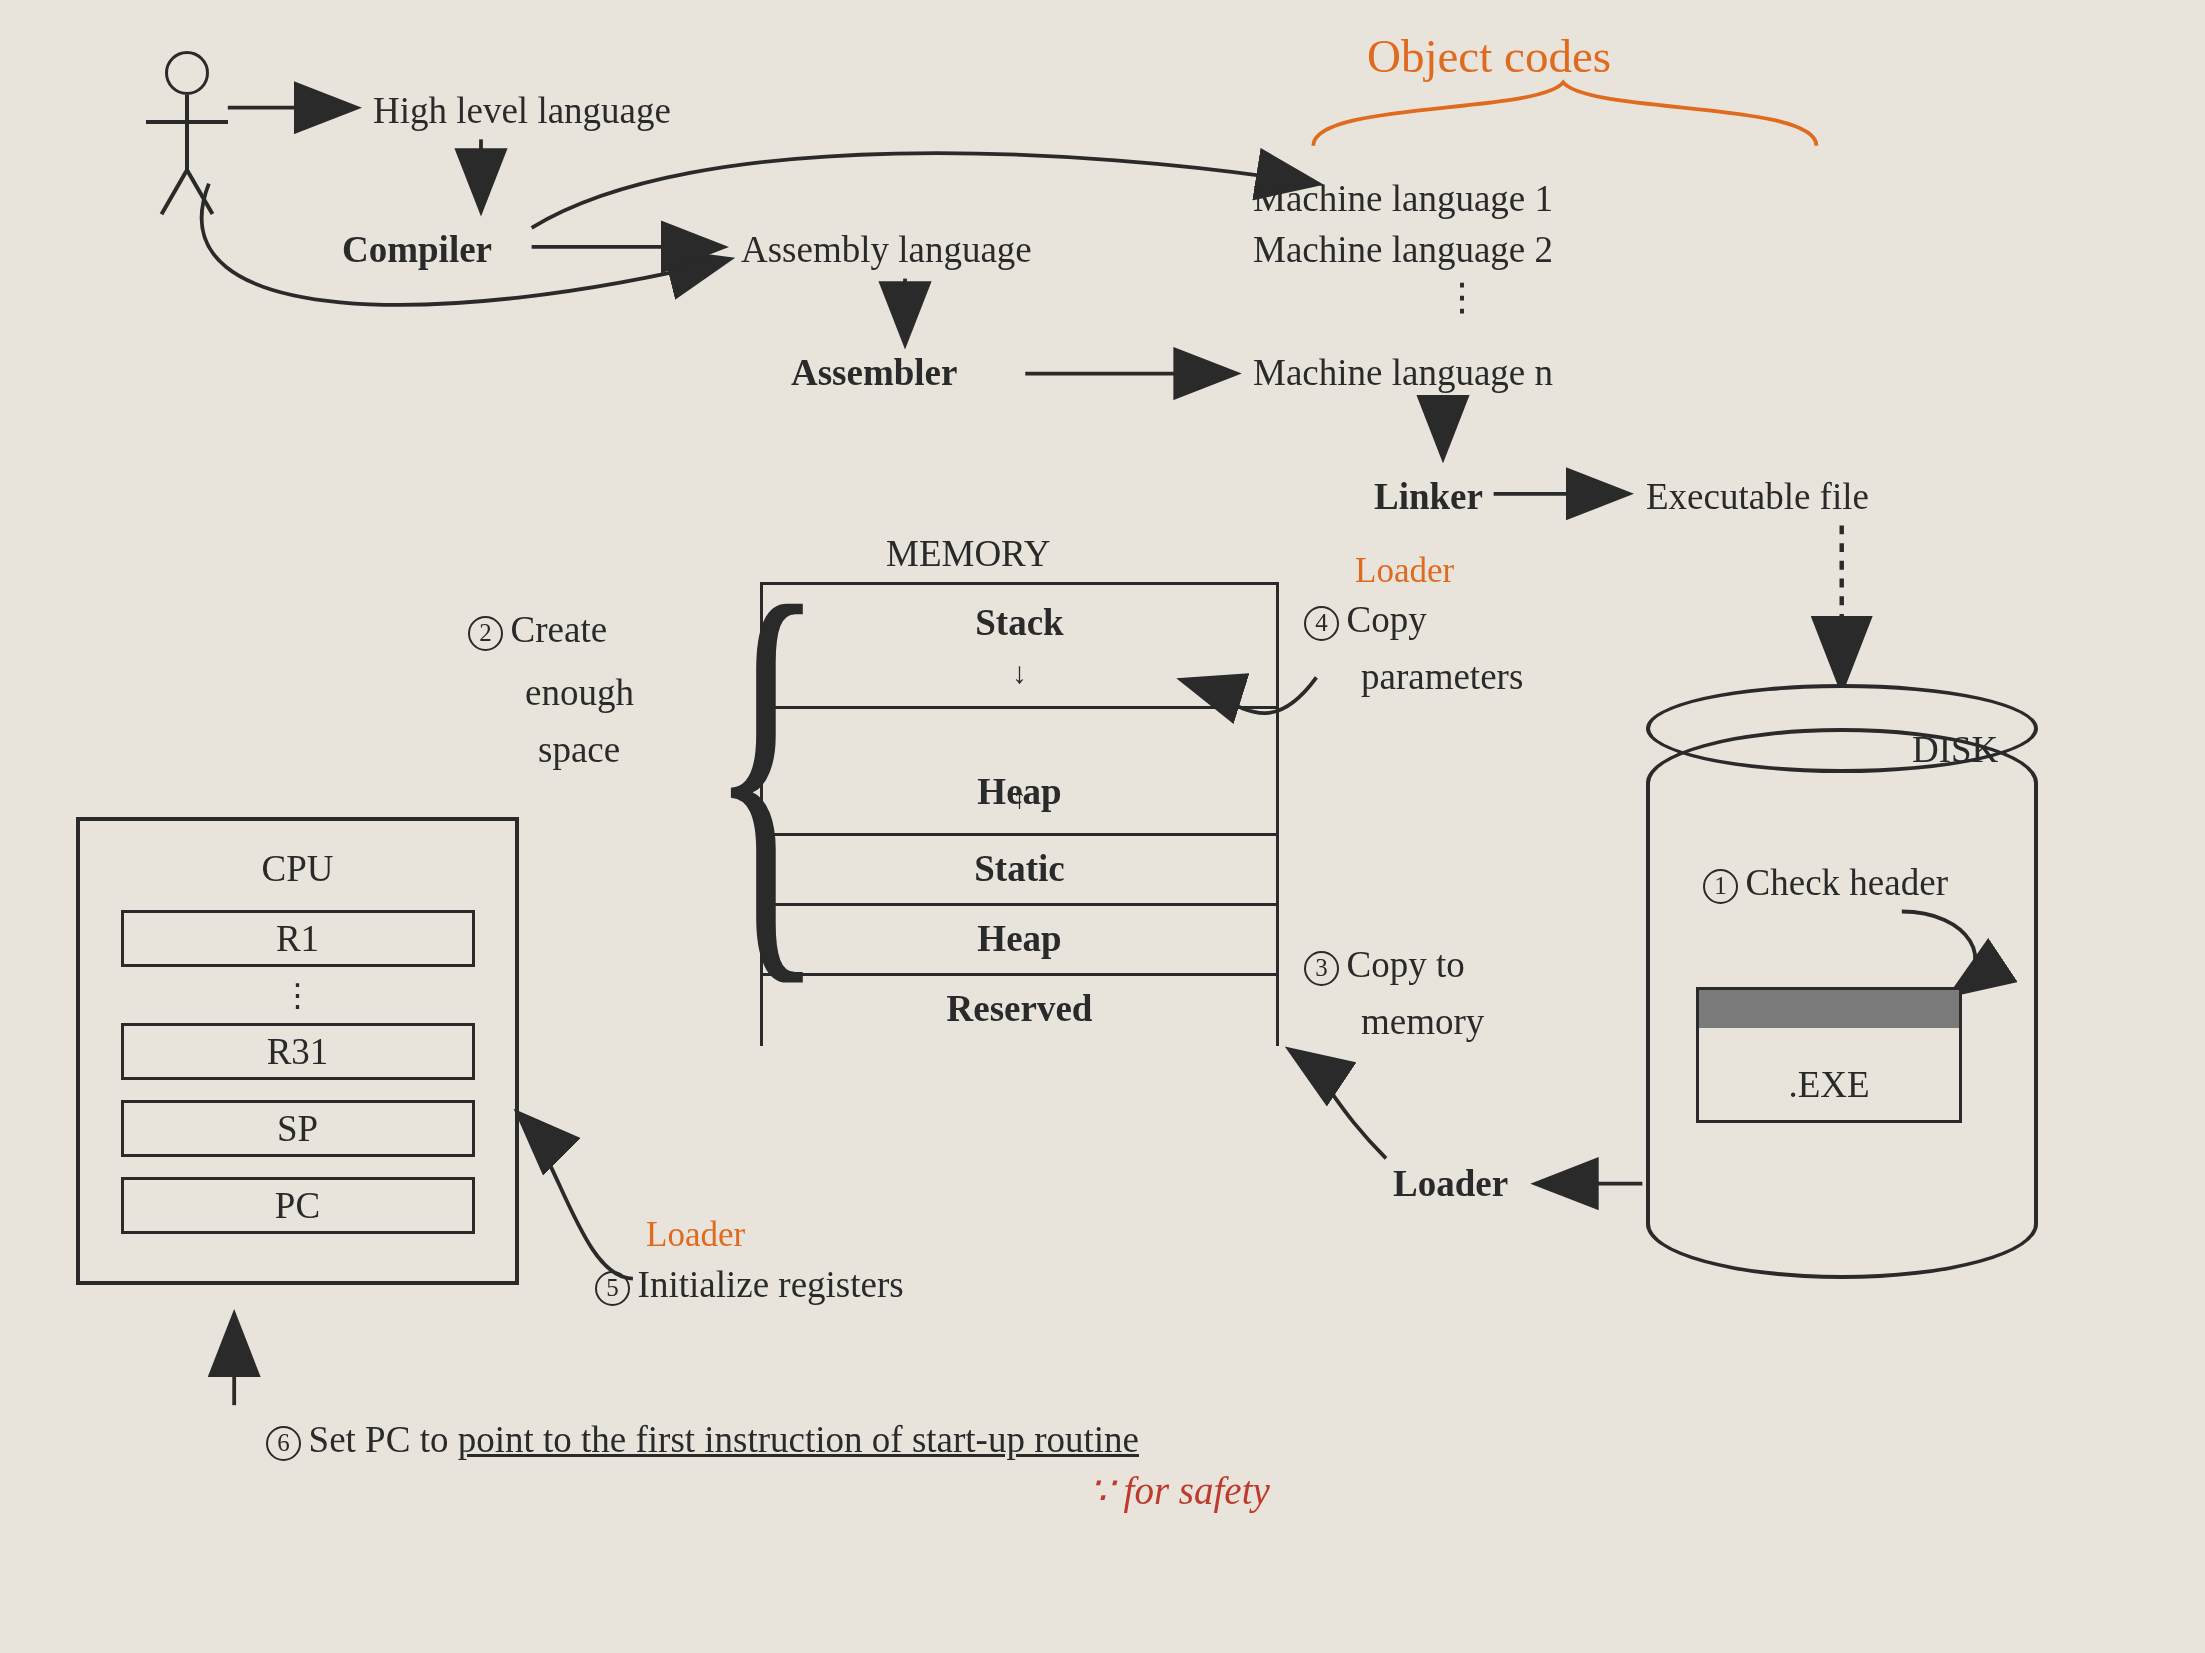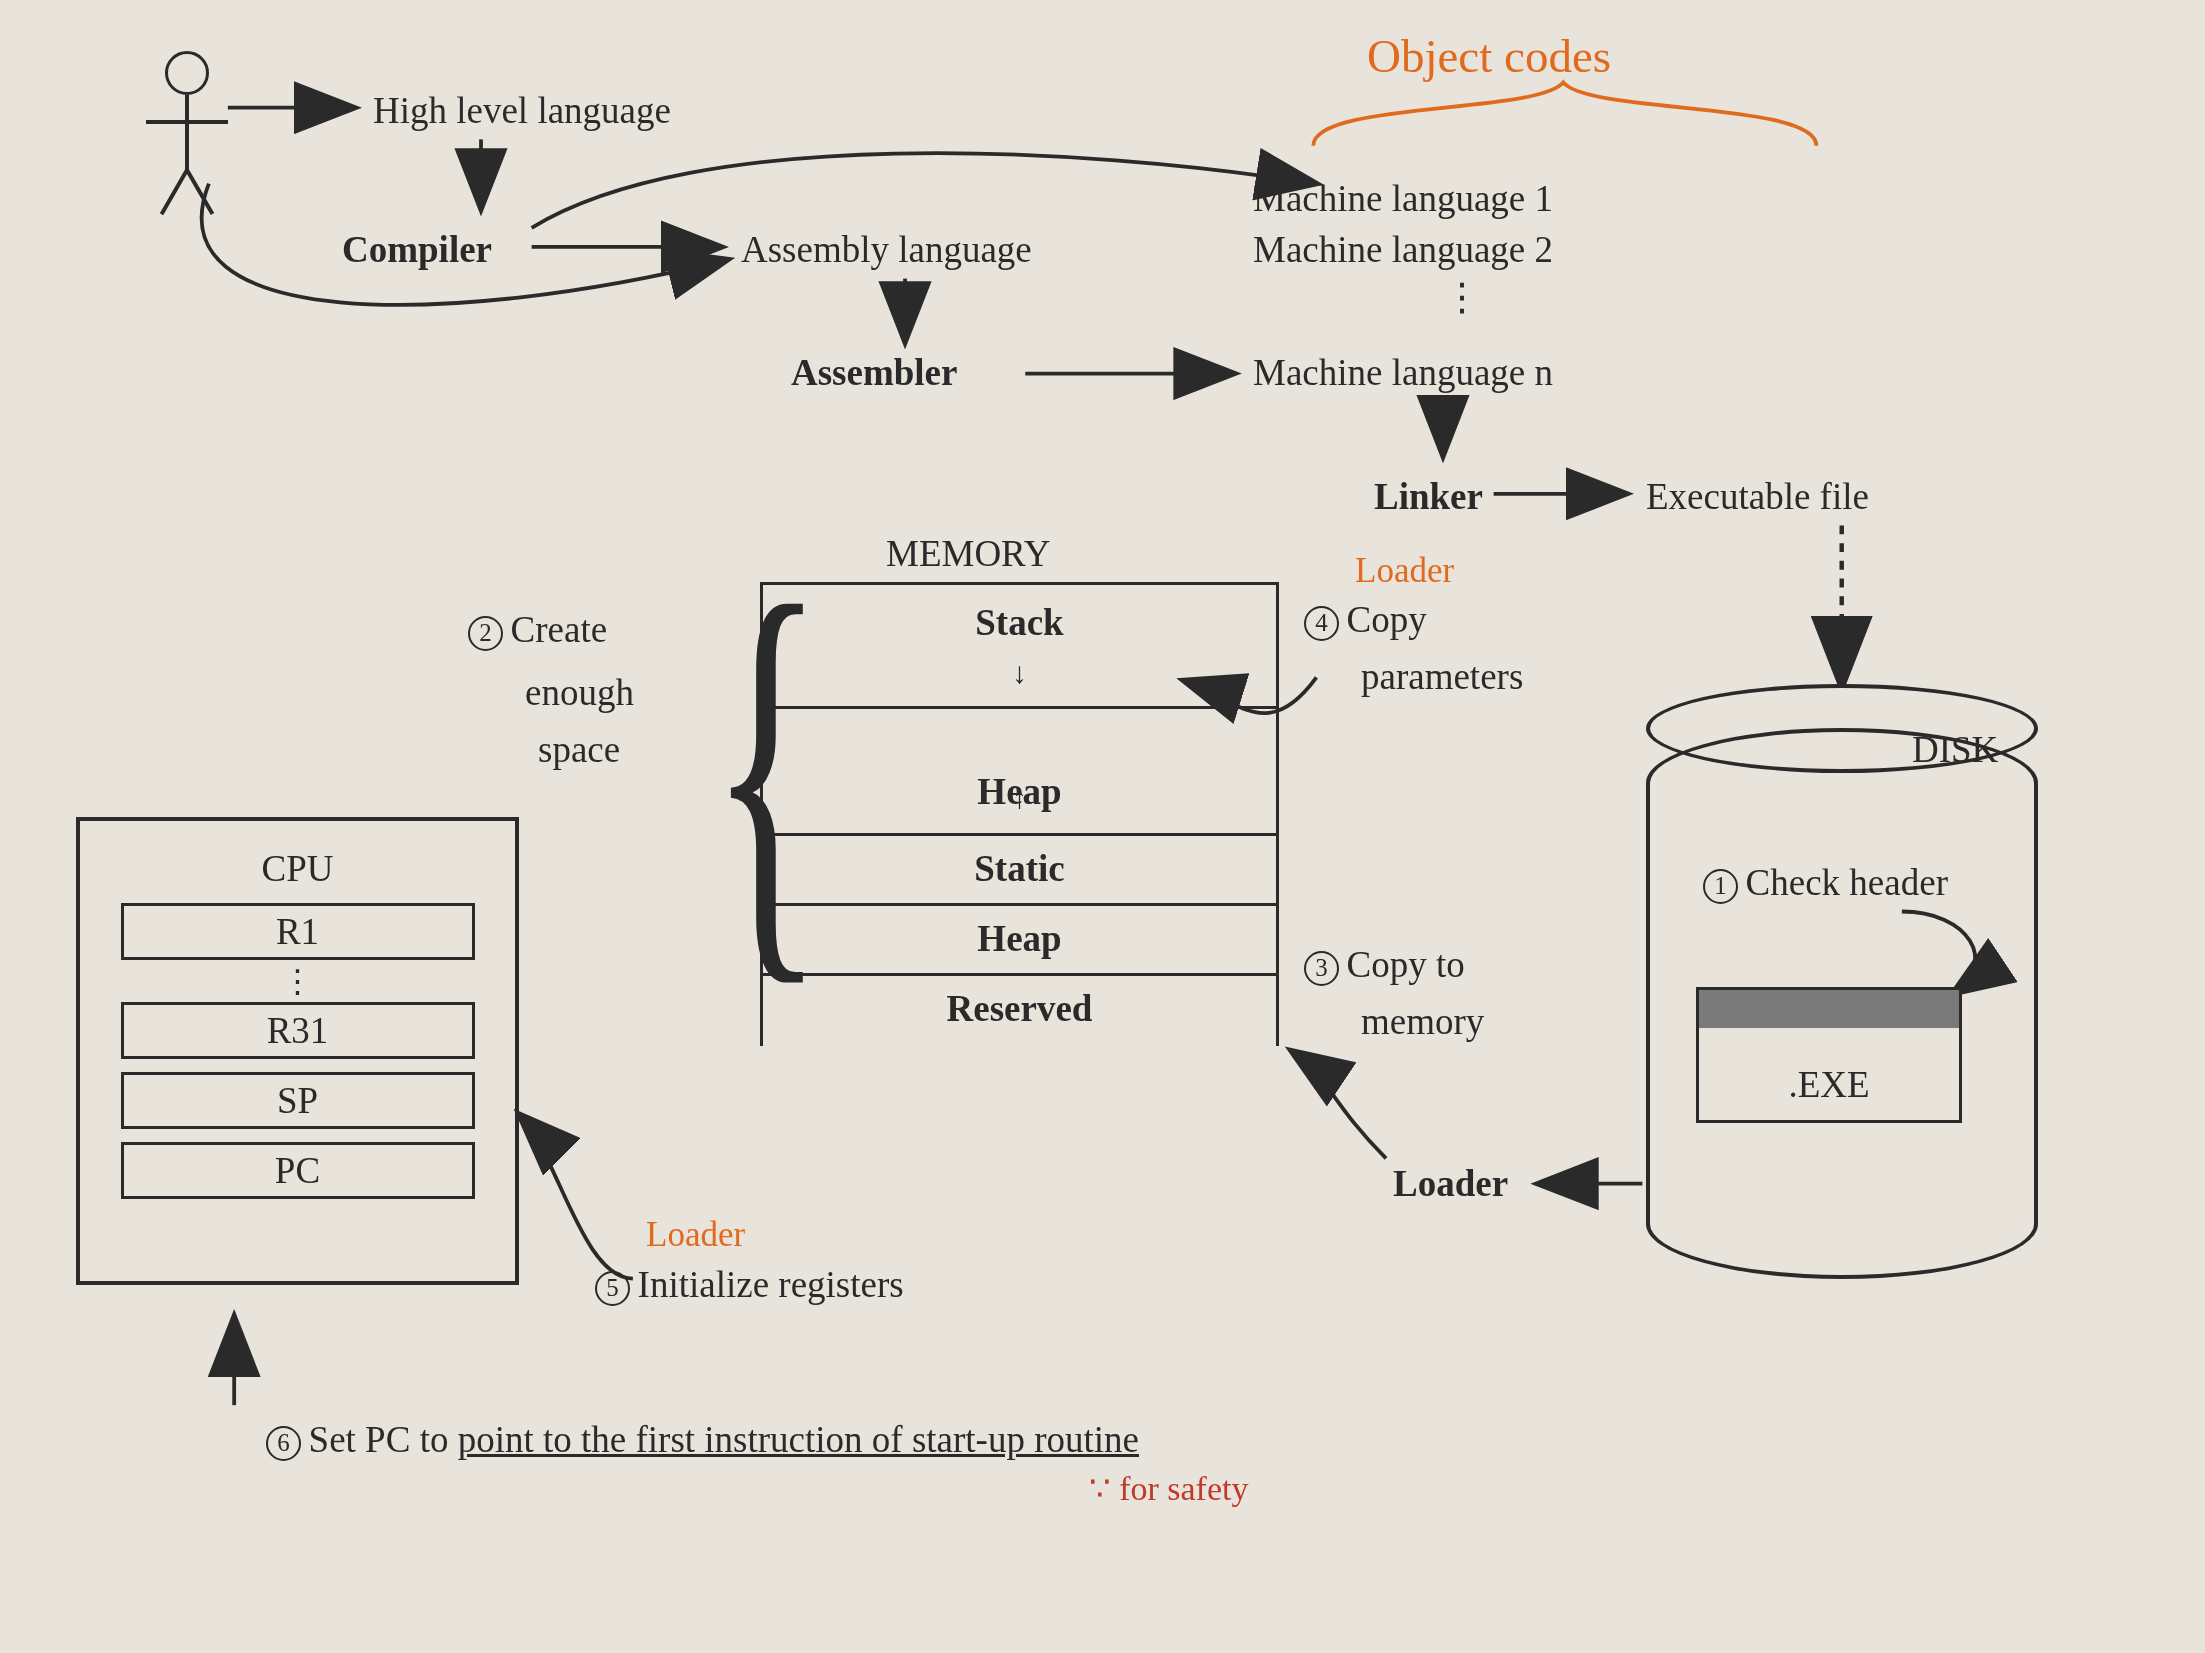--- a/index.html
+++ b/index.html
@@ -45,21 +45,21 @@
   .no-bottom { border-bottom:none; }
   
   .cpu {
     position:absolute;
     border:4.4px solid #2a2a2a;
     padding:26px 19px;
     text-align:center;
   }
   .reg {
     border:3.2px solid #2a2a2a;
-    margin:13px auto;
+    margin:20px auto;
     height:57px; line-height:51px;
     width:354px;
   }
   
   .disk {
     position:absolute;
     border:4.4px solid #2a2a2a;
     border-radius: 50% / 10%;
   }
   .disk-top {
@@ -204,14 +204,14 @@
 
 <span class="label orange" style="left:1355px; top:551px; font-size:35px;">Loader</span>
 <span class="label" style="left:1304px; top:598px;"><span class="circle">4</span><span>Copy</span></span>
 <span class="label" style="left:1361px; top:655px;">parameters</span>
 
 <span class="label orange" style="left:646px; top:1215px; font-size:35px;">Loader</span>
 <span class="label" style="left:595px; top:1263px;"><span class="circle">5</span><span>Initialize registers</span></span>
 
 <span class="label" style="left:266px; top:1418px;"><span class="circle">6</span><span>Set PC to <span class="ul">point to the first instruction of start-up routine</span></span></span>
 
-<span class="label red" style="left:1089px; top:1468px; font-size:34px;">∵ for safety</span>
+<span class="label red" style="left:1089px; top:1468px; font-size:39px;font-style:italic;">∵ for safety</span>
 
 
 </body></html>

